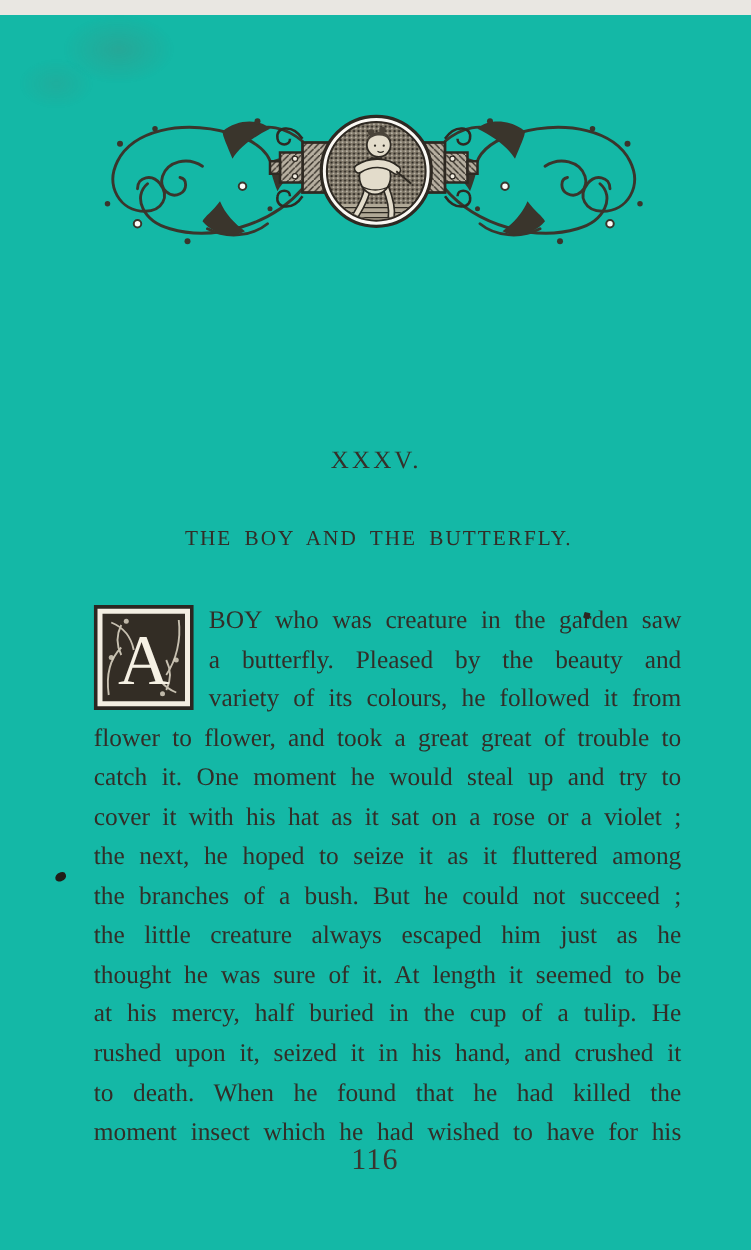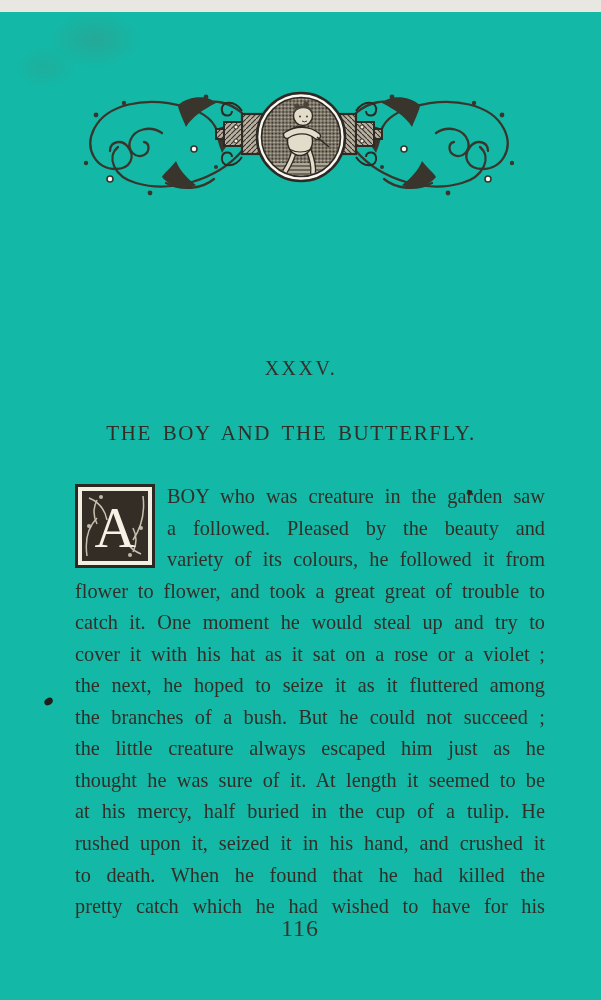--- a/index.html
+++ b/index.html
@@ -18,22 +18,22 @@
     filter:blur(1px); }
   .smudge-2 { left:15px; top:35px; width:60px; height:40px;
     background:radial-gradient(ellipse at center, rgba(110,105,95,.12), rgba(110,105,95,0) 70%);
     filter:blur(1px); }
   .headpiece { position:absolute; left:66px; top:77px; width:466px; height:120px; }
   .chapter-number {
     position:absolute; left:65px; top:345px; width:472px;
     text-align:center; font-size:20px; letter-spacing:2.5px; color:#35302a;
   }
   .story-title {
-    position:absolute; left:45px; top:409px; width:492px;
-    text-align:center; font-size:21px; letter-spacing:1.6px; word-spacing:4px; color:#322d27;
+    position:absolute; left:57px; top:409px; width:492px;
+    text-align:center; font-size:17px; letter-spacing:1.6px; word-spacing:4px; color:#322d27;
   }
   .body-text {
     position:absolute; left:75px; top:469px; width:470px;
     font-size:20.3px; line-height:31.55px; color:#322e28;
   }
   .drop-cap-box { float:left; width:80px; height:84px; margin:3px 12px 0 0; }
   .text-line { text-align:justify; text-align-last:justify; word-spacing:1px; }
   .page-number {
     position:absolute; left:65px; top:903px; width:470px;
     text-align:center; font-size:24px; letter-spacing:1px; color:#3a352e;
@@ -155,33 +155,33 @@
       </g>
       <g fill="#d8d1c0" opacity="0.85">
         <circle cx="14" cy="42" r="2"></circle>
           <circle cx="66" cy="44" r="2"></circle>
         <circle cx="26" cy="13" r="2"></circle>
           <circle cx="55" cy="71" r="2"></circle>
       </g>
       <text x="40" y="63" text-anchor="middle" font-size="57" font-family="Liberation Serif, DejaVu Serif, serif" fill="#f6f1e4">A</text>
     </svg>
     <div class="text-line">BOY who was creature in the garden saw</div>
-    <div class="text-line">a followed.  Pleased by the beauty and</div>
+    <div class="text-line">a butterfly.  Pleased by the beauty and</div>
     <div class="text-line">variety of its colours, he followed it from</div>
     <div class="text-line">flower to flower, and took a great great of trouble to</div>
     <div class="text-line">catch it.  One moment he would steal up and try to</div>
     <div class="text-line">cover it with his hat as it sat on a rose or a violet ;</div>
     <div class="text-line">the next, he hoped to seize it as it fluttered among</div>
     <div class="text-line">the branches of a bush.  But he could not succeed ;</div>
     <div class="text-line">the little creature always escaped him just as he</div>
     <div class="text-line">thought he was sure of it.  At length it seemed to be</div>
     <div class="text-line">at his mercy, half buried in the cup of a tulip.  He</div>
     <div class="text-line">rushed upon it, seized it in his hand, and crushed it</div>
     <div class="text-line">to death.  When he found that he had killed the</div>
-    <div class="text-line">pretty catch which he had wished to have for his</div>
+    <div class="text-line">moment insect which he had wished to have for his</div>
   </div>
 
   <div class="speck-garden"></div>
   <div class="speck-margin"></div>
 
   <div class="page-number">116</div>
 
 </div>
 
 </body></html>

